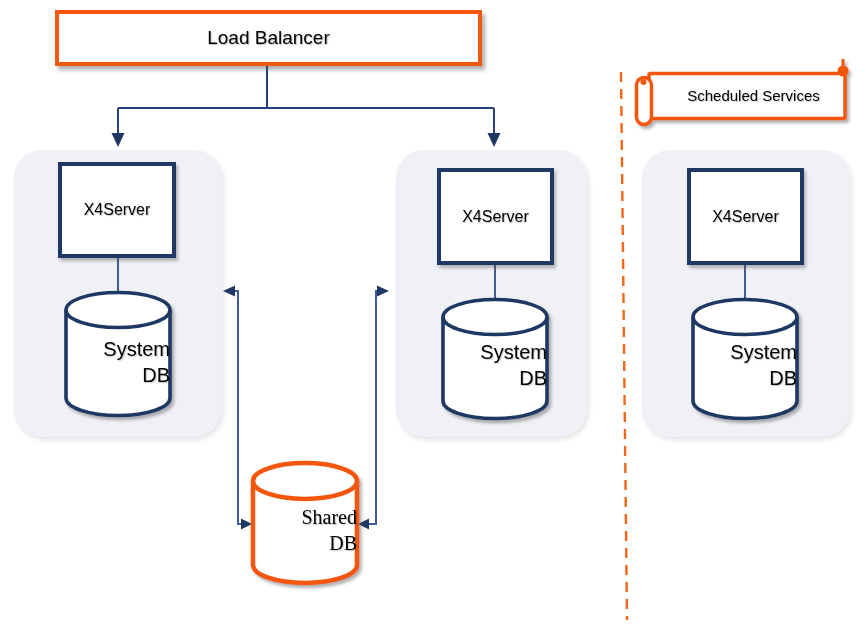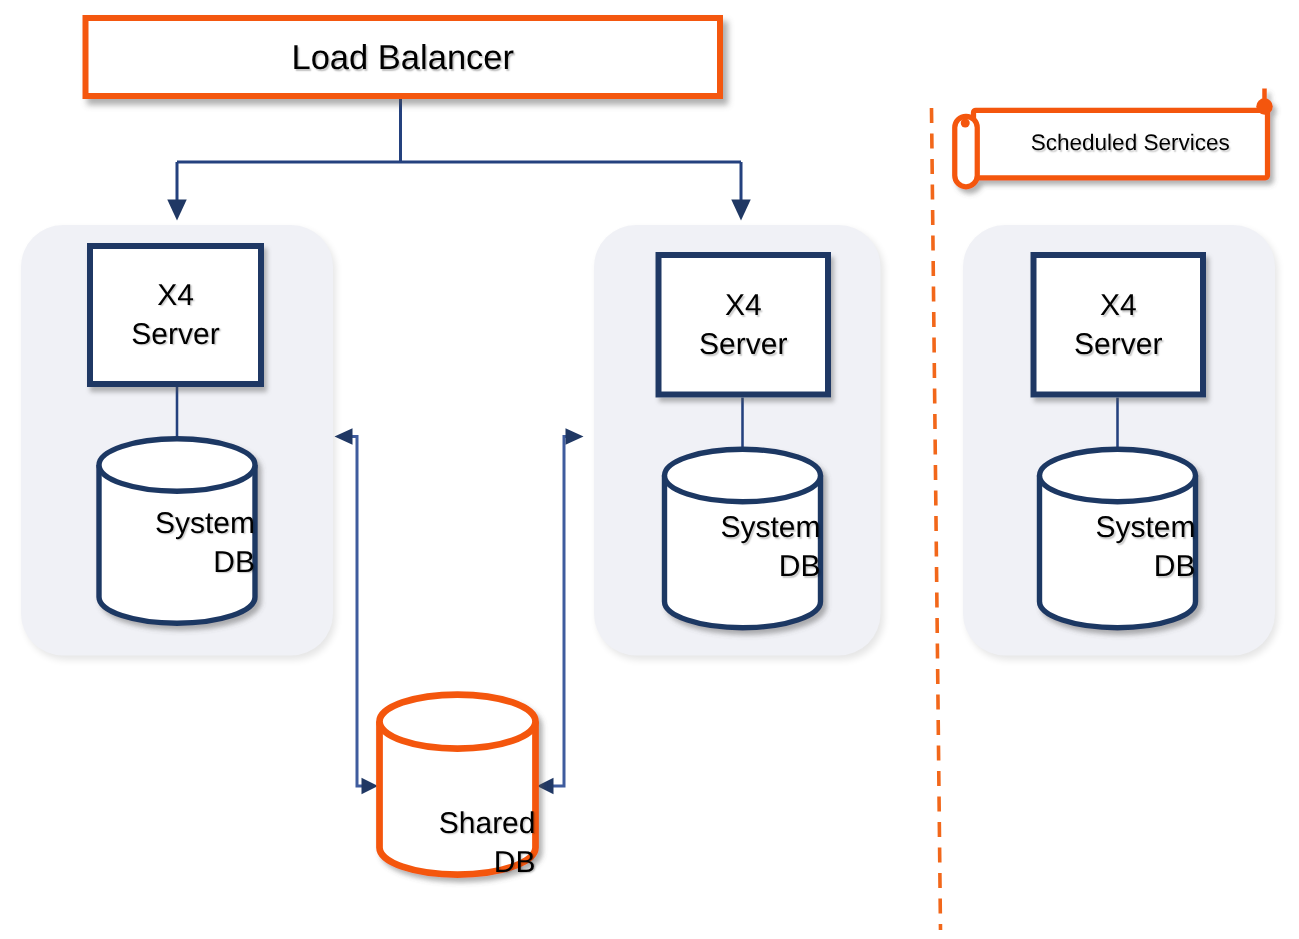--- a/index.html
+++ b/index.html
@@ -16,42 +16,42 @@
   }
   .group1{left:14px;top:150px;width:208px;height:287px;}
   .group2{left:396px;top:150px;width:191px;height:287px;}
   .group3{left:642px;top:150px;width:208px;height:287px;}
   
   .lb-box{
     left:55px;top:10px;width:427px;height:56px;z-index:2;
     background:#ffffff;border:4px solid #F4570F;
     box-shadow:3px 4px 4px rgba(80,80,80,0.45);
     display:flex;align-items:center;justify-content:center;
-    font-size:23px;text-shadow:1px 1px 1px rgba(0,0,0,0.25);
+    font-size:19px;text-shadow:1px 1px 1px rgba(0,0,0,0.25);
   }
   
   .server-box{
     z-index:2;background:#ffffff;border:4px solid #1F3864;
     box-shadow:2px 3px 3px rgba(80,80,80,0.40);
-    display:flex;flex-direction:column;align-items:center;justify-content:center;
-    font-size:20px;line-height:26px;text-shadow:1px 1px 1px rgba(0,0,0,0.22);
+    display:flex;flex-direction:row;align-items:center;justify-content:center;
+    font-size:16px;line-height:26px;text-shadow:1px 1px 1px rgba(0,0,0,0.22);
     text-align:center;
   }
   .server1{left:58px;top:162px;width:118px;height:96px;}
   .server2{left:437px;top:168px;width:117px;height:97px;}
   .server3{left:687px;top:168px;width:117px;height:97px;}
   
   .db-label{
     z-index:2;width:104px;text-align:right;font-size:20px;line-height:26px;
     text-shadow:1px 1px 1px rgba(0,0,0,0.22);
   }
   .db1{left:66px;top:336px;}
   .db2{left:443px;top:339px;}
   .db3{left:693px;top:339px;}
-  .dbshared{left:253px;top:536px;}
+  .dbshared{left:253px;top:504px;font-family:Liberation Serif, serif;}
   
   .banner-label{
     left:649px;top:73px;width:196px;height:45px;z-index:2;
     display:flex;align-items:center;justify-content:center;
     font-size:15px;text-shadow:1px 1px 1px rgba(0,0,0,0.2);padding-left:13px;
   }
 </style>
 </head>
 <body>
 

